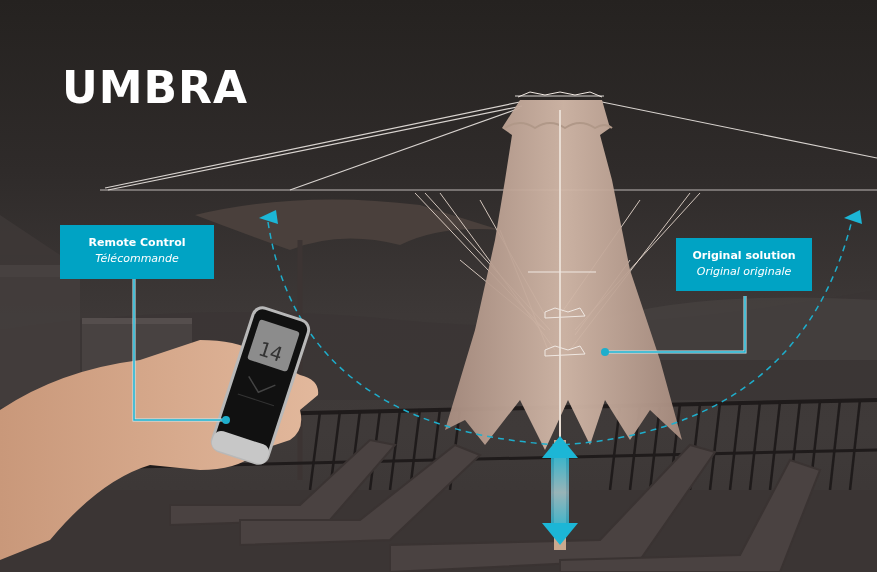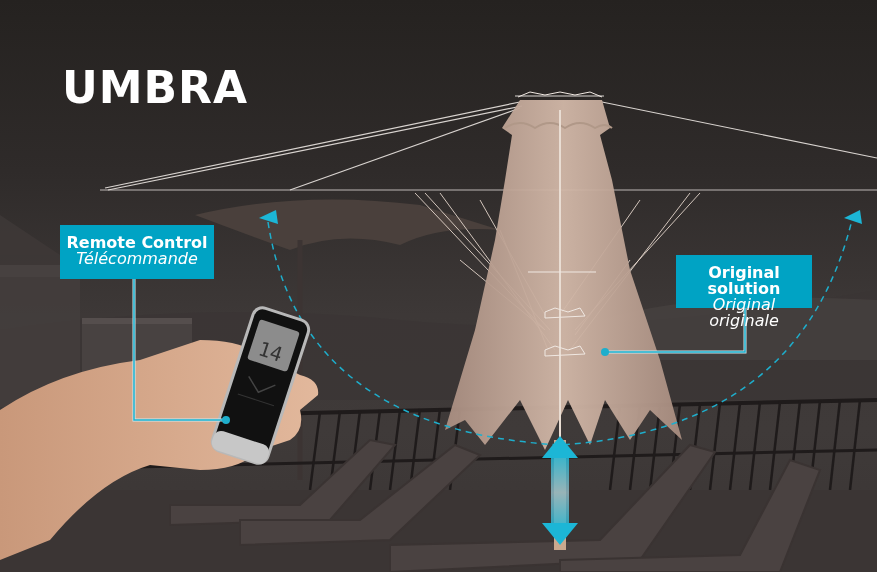--- a/index.html
+++ b/index.html
@@ -1,25 +1,25 @@
 <!DOCTYPE html>
 <html><head>
 <meta charset="utf-8">
 <style>
   html, body { margin:0; padding:0; }
   body { width:877px; height:572px; overflow:hidden; background:#2a2625; font-family:"Liberation Sans", sans-serif; }
   .stage { position:relative; width:877px; height:572px; overflow:hidden;
     background: linear-gradient(180deg, #252220 0%, #2f2b2a 30%, #3d3837 55%, #3f3a39 75%, #3a3534 100%); }
   .scene { position:absolute; inset:0; }
   .title { position:absolute; left:62px; top:66px; color:#ffffff; font-weight:bold; font-size:44px; letter-spacing:1px; font-family:"DejaVu Sans", sans-serif; line-height:1; }
-  .callout { position:absolute; background:#00a3c4; color:#ffffff; text-align:center; font-family:"DejaVu Sans", sans-serif; font-size:16px; line-height:16px; padding:10px 4px 0; box-sizing:border-box; }
+  .callout { position:absolute; background:#00a3c4; color:#ffffff; text-align:center; font-family:"DejaVu Sans", sans-serif; font-size:11px; line-height:16px; padding:10px 4px 0; box-sizing:border-box; }
   .callout .l1 { font-weight:bold; display:block; }
   .callout .l2 { font-style:italic; display:block;text-align:center; }
   .callout-remote { left:60px; top:225px; width:154px; height:54px; }
-  .callout-original { left:676px; top:255px; width:136px; height:53px; }
+  .callout-original { left:676px; top:238px; width:136px; height:53px; }
 </style>
 </head>
 <body>
 
 <div class="stage">
   <svg class="scene" width="877" height="572" viewBox="0 0 877 572">
     <defs>
       <linearGradient id="canopyGrad" x1="0" x2="1">
         <stop offset="0" stop-color="#a88d80"></stop>
         <stop offset="0.5" stop-color="#d2b8a8"></stop>

